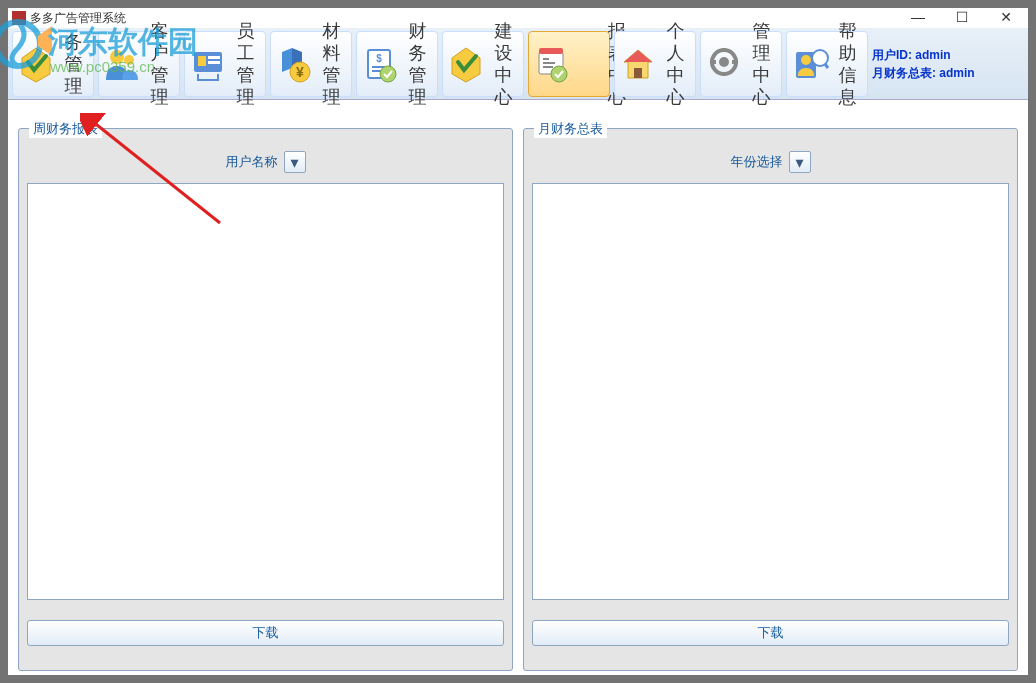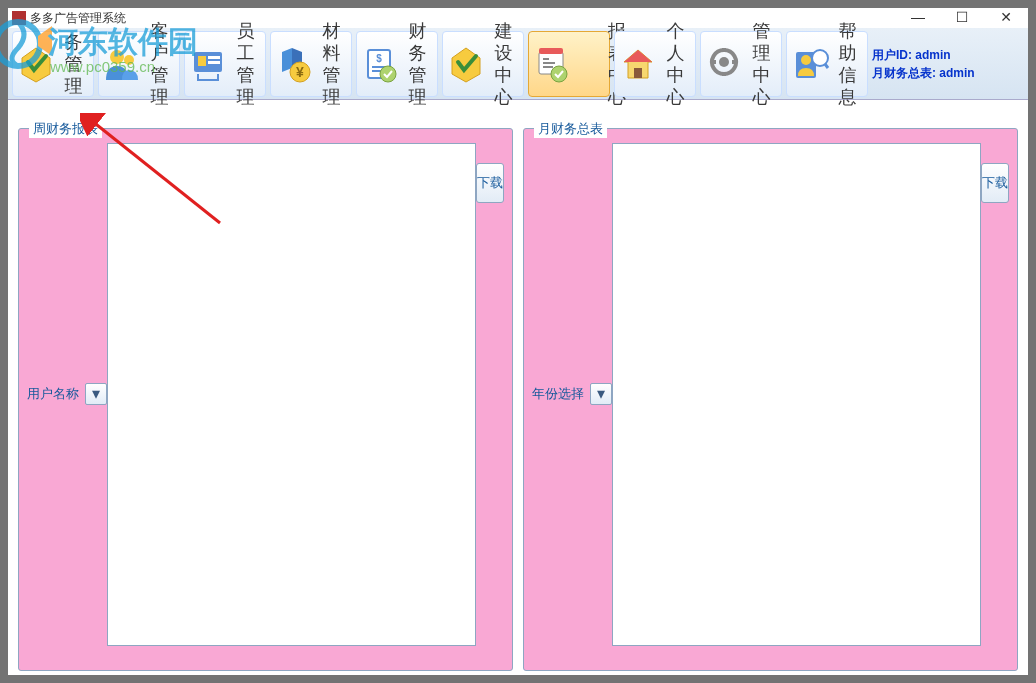--- a/index.html
+++ b/index.html
@@ -39,41 +39,41 @@
       background: linear-gradient(#f6fbff, #d9e6f2);
       border-radius: 3px 3px 0 0; margin-right: 2px;
       display: flex; align-items: center; cursor: pointer;
     }
     .tab.active { background: linear-gradient(#effaff, #c6dffa); border-color: #5a8fc7; }
     
     .content { position: absolute; top: 120px; left: 4px; right: 4px; bottom: 4px; display: flex; gap: 10px; padding: 0 6px; }
     
     .panel { 
       flex: 1; border: 1px solid #8ea6c2; border-radius: 3px; 
-      background: #f9a8d4; position: relative; padding: 14px 8px 24px 8px;
-      display: flex; flex-direction: row;
+      background: #e5e5e5; position: relative; padding: 14px 8px 24px 8px;
+      display: flex; flex-direction: column;
     }
     .panel-title { 
       position: absolute; top: -9px; left: 10px; 
       background: #fff; padding: 0 4px; font-size: 13px; color: #16599b;
     }
     
     .selector-row { display: flex; justify-content: center; align-items: center; padding: 8px 0 10px 0; gap: 6px; }
     .selector-label { font-size: 13px; color: #16599b; }
     .dropdown-btn { 
       width: 22px; height: 22px; border: 1px solid #8ea6c2; 
       background: linear-gradient(#fff, #e1ecf7); border-radius: 2px;
       display: flex; align-items: center; justify-content: center;
       color: #3a5a80; cursor: pointer;
     }
     
     .list-area { flex: 1; border: 1px solid #8ea6c2; background: #fff; }
     
     .download-btn { 
-      height: 40px; margin-top: 20px; border: 1px solid #8ea6c2;
+      height: 26px; margin-top: 20px; border: 1px solid #8ea6c2;
       background: linear-gradient(#fff, #e2ecf6); border-radius: 3px;
       display: flex; align-items: center; justify-content: center;
       font-size: 13px; color: #16599b; cursor: pointer;
     }
     
     .watermark {
       position: absolute; top: 8px; left: -10px; z-index: 100;
       pointer-events: none; opacity: 0.75;
     }
     .watermark svg { width: 250px; height: 80px; }

